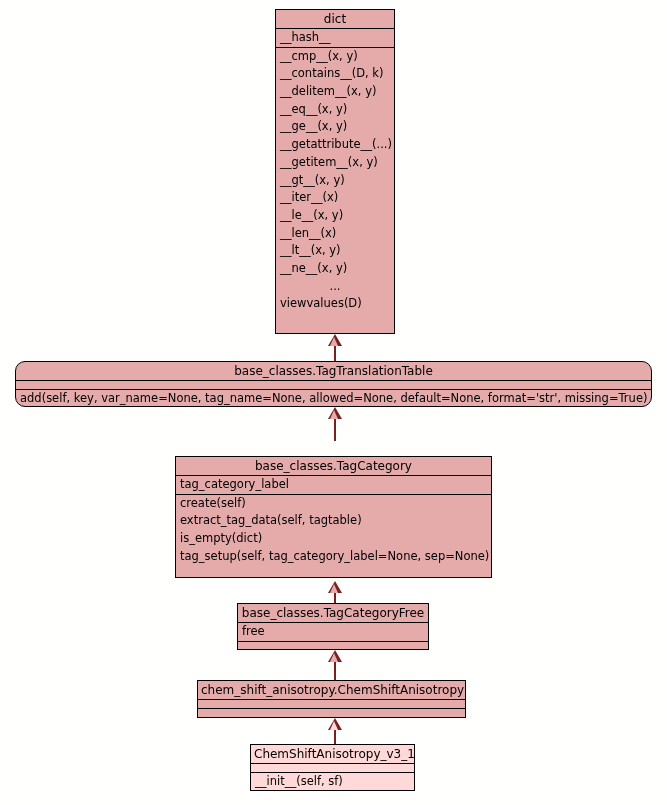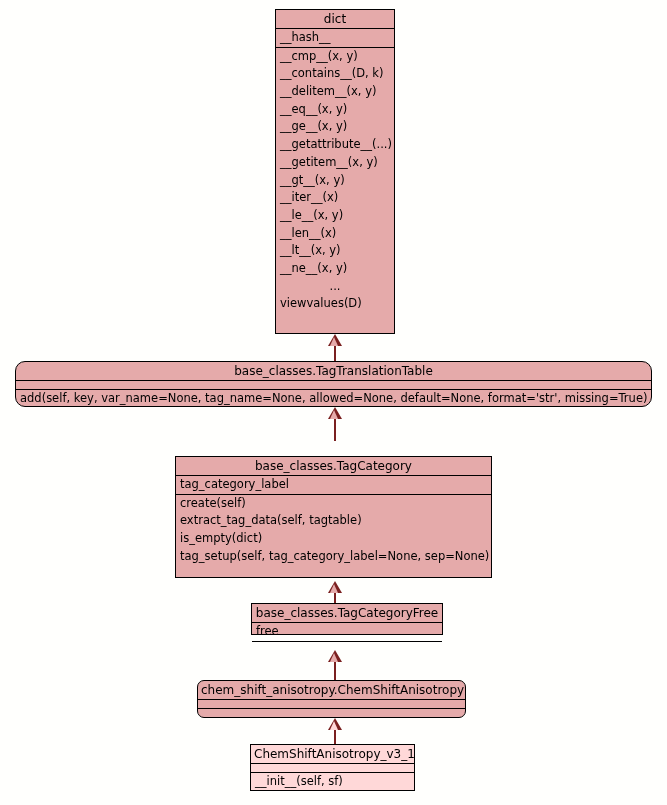--- a/index.html
+++ b/index.html
@@ -169,35 +169,35 @@
       <div class="cls-row">tag_setup(self, tag_category_label=None, sep=None)</div>
     </div>
   </div>
 
   <div class="inherit" style="left:328px; top:581px; height:28px;">
     <div class="stem" style="height:17px;"></div>
     <div class="head"></div>
     <div class="head-inner"></div>
   </div>
 
-  <div class="uml-class" style="left:251px; top:603px; width:192px; height:32px;">
+  <div class="uml-class" style="left:237px; top:603px; width:192px; height:47px;">
     <div class="cls-title">base_classes.TagCategoryFree</div>
     <div class="cls-section">
       <div class="cls-row">free</div>
     </div>
     <div class="cls-section last empty"></div>
   </div>
 
   <div class="inherit" style="left:328px; top:650px; height:31px;">
     <div class="stem" style="height:20px;"></div>
     <div class="head"></div>
     <div class="head-inner"></div>
   </div>
 
-  <div class="uml-class" style="left:197px; top:680px; width:269px; height:38px;border-radius:7px;">
+  <div class="uml-class" style="left:197px; top:680px; width:269px; height:38px;">
     <div class="cls-title">chem_shift_anisotropy.ChemShiftAnisotropy</div>
     <div class="cls-section empty"></div>
     <div class="cls-section last empty"></div>
   </div>
 
   <div class="inherit on-light" style="left:328px; top:718px; height:29px;">
     <div class="stem" style="height:18px;"></div>
     <div class="head"></div>
     <div class="head-inner"></div>
   </div>

